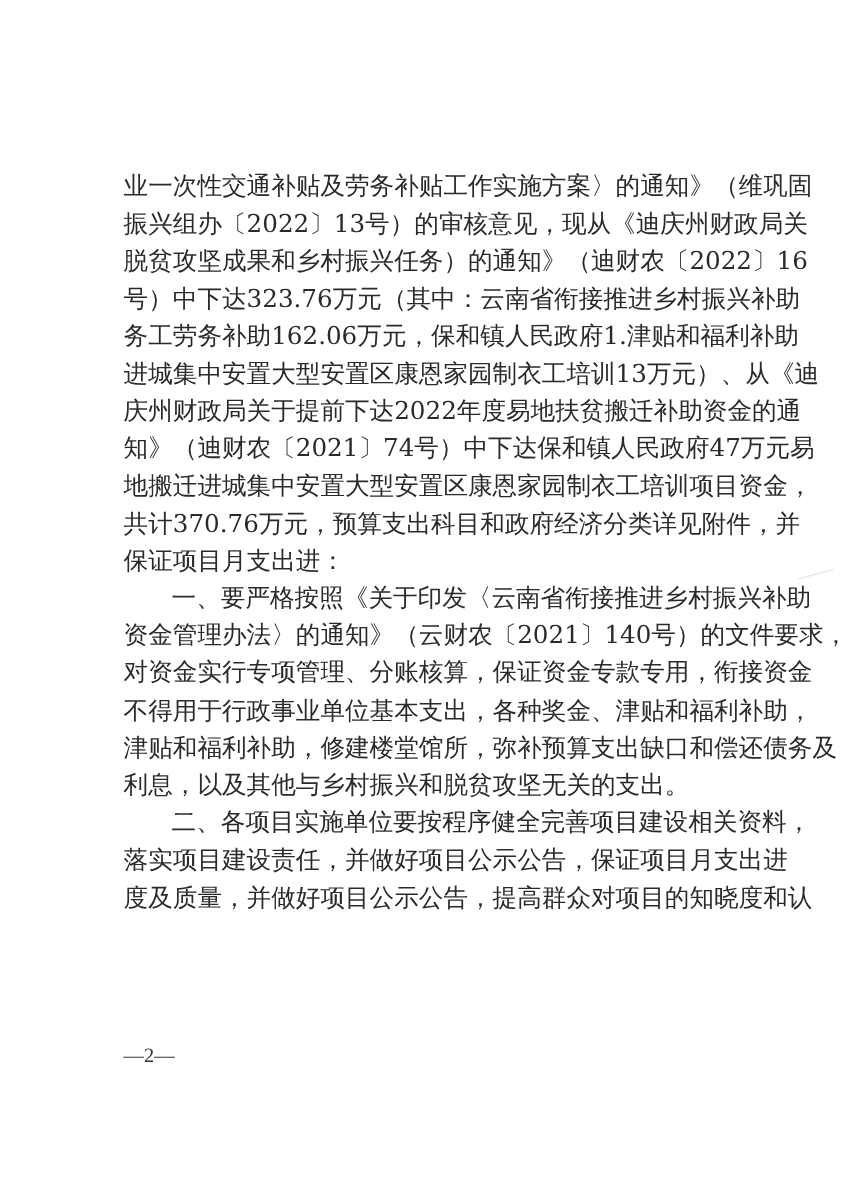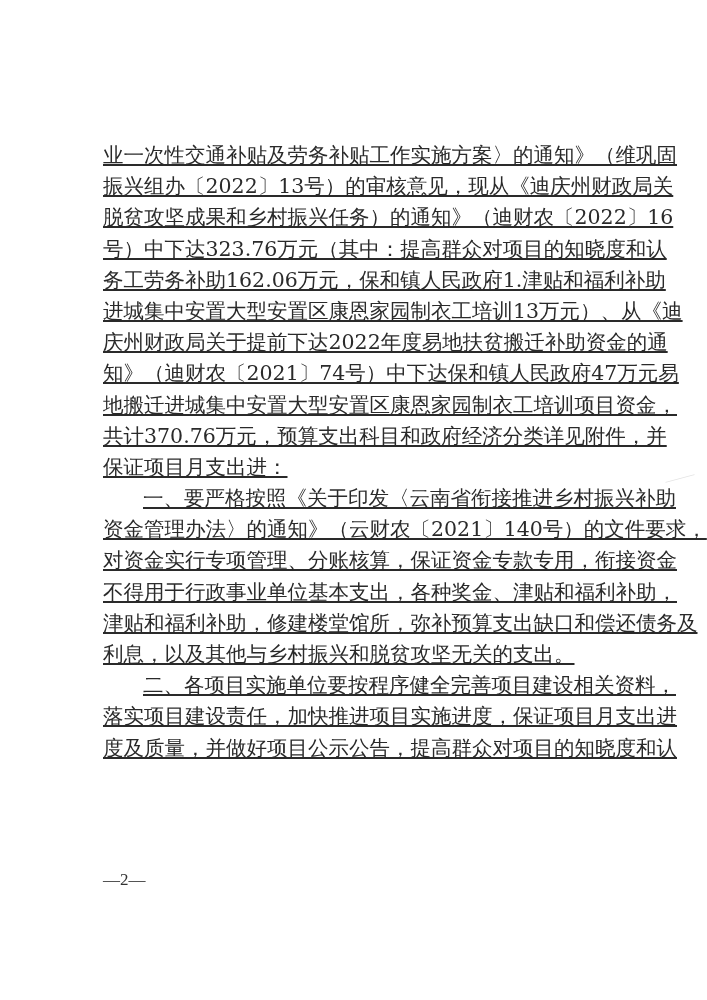--- a/index.html
+++ b/index.html
@@ -1,21 +1,21 @@
 <!DOCTYPE html>
 <html><head>
 <meta charset="utf-8">
 <style>
   html, body { margin: 0; padding: 0; }
   body {
     width: 707px; height: 1000px; background: #ffffff; position: relative; overflow: hidden;
     font-family: "DejaVu Serif", "Liberation Serif", serif; color: #2a2a2a;
   }
   .page { position: absolute; left: 0; top: 0; width: 707px; height: 1000px; }
-  .body-text { position: absolute; left: 103px; top: 140px; width: 510px; text-decoration: underline; }
+  .body-text { position: absolute; left: 103px; top: 140px; width: 510px; }
   .line {
     height: 31.2px; line-height: 31.2px; font-size: 20.5px; white-space: nowrap;
     text-align: justify; text-align-last: justify; letter-spacing: 0px;
   }
   .line.last { text-align-last: left; }
   .line.indent { padding-left: 40px; }
   .page-number {
     position: absolute; left: 103px; top: 870px; font-size: 17px; color: #333;
     font-family: "Liberation Serif", serif;
   }
@@ -25,33 +25,33 @@
   }
 </style>
 </head>
 <body>
 
 <div class="page">
   <div class="body-text">
     <div class="line">业一次性交通补贴及劳务补贴工作实施方案〉的通知》（维巩固</div>
     <div class="line">振兴组办〔2022〕13号）的审核意见，现从《迪庆州财政局关</div>
     <div class="line">脱贫攻坚成果和乡村振兴任务）的通知》（迪财农〔2022〕16</div>
-    <div class="line">号）中下达323.76万元（其中：提高群众对项目的知晓度和认</div>
+    <div class="line">号）中下达323.76万元（其中：云南省衔接推进乡村振兴补助</div>
     <div class="line">务工劳务补助162.06万元，保和镇人民政府1.津贴和福利补助</div>
     <div class="line">进城集中安置大型安置区康恩家园制衣工培训13万元）、从《迪</div>
     <div class="line">庆州财政局关于提前下达2022年度易地扶贫搬迁补助资金的通</div>
     <div class="line">知》（迪财农〔2021〕74号）中下达保和镇人民政府47万元易</div>
     <div class="line">地搬迁进城集中安置大型安置区康恩家园制衣工培训项目资金，</div>
     <div class="line">共计370.76万元，预算支出科目和政府经济分类详见附件，并</div>
     <div class="line last">保证项目月支出进：</div>
     <div class="line indent">一、要严格按照《关于印发〈云南省衔接推进乡村振兴补助</div>
     <div class="line">资金管理办法〉的通知》（云财农〔2021〕140号）的文件要求，</div>
     <div class="line">对资金实行专项管理、分账核算，保证资金专款专用，衔接资金</div>
     <div class="line">不得用于行政事业单位基本支出，各种奖金、津贴和福利补助，</div>
     <div class="line">津贴和福利补助，修建楼堂馆所，弥补预算支出缺口和偿还债务及</div>
     <div class="line last">利息，以及其他与乡村振兴和脱贫攻坚无关的支出。</div>
     <div class="line indent">二、各项目实施单位要按程序健全完善项目建设相关资料，</div>
-    <div class="line">落实项目建设责任，加快推进项目实施进度，保证项目月支出进</div>
+    <div class="line">落实项目建设责任，并做好项目公示公告，保证项目月支出进</div>
     <div class="line">度及质量，并做好项目公示公告，提高群众对项目的知晓度和认</div>
   </div>
   <div class="mark"></div>
   <div class="page-number">—2—</div>
 </div>
 
 </body></html>

